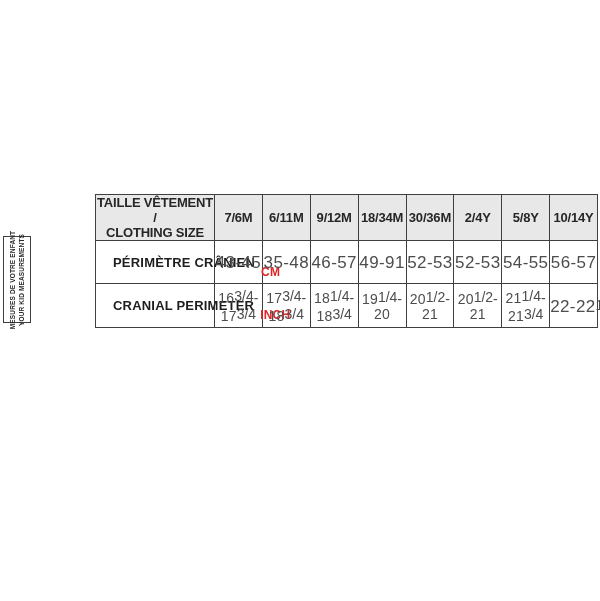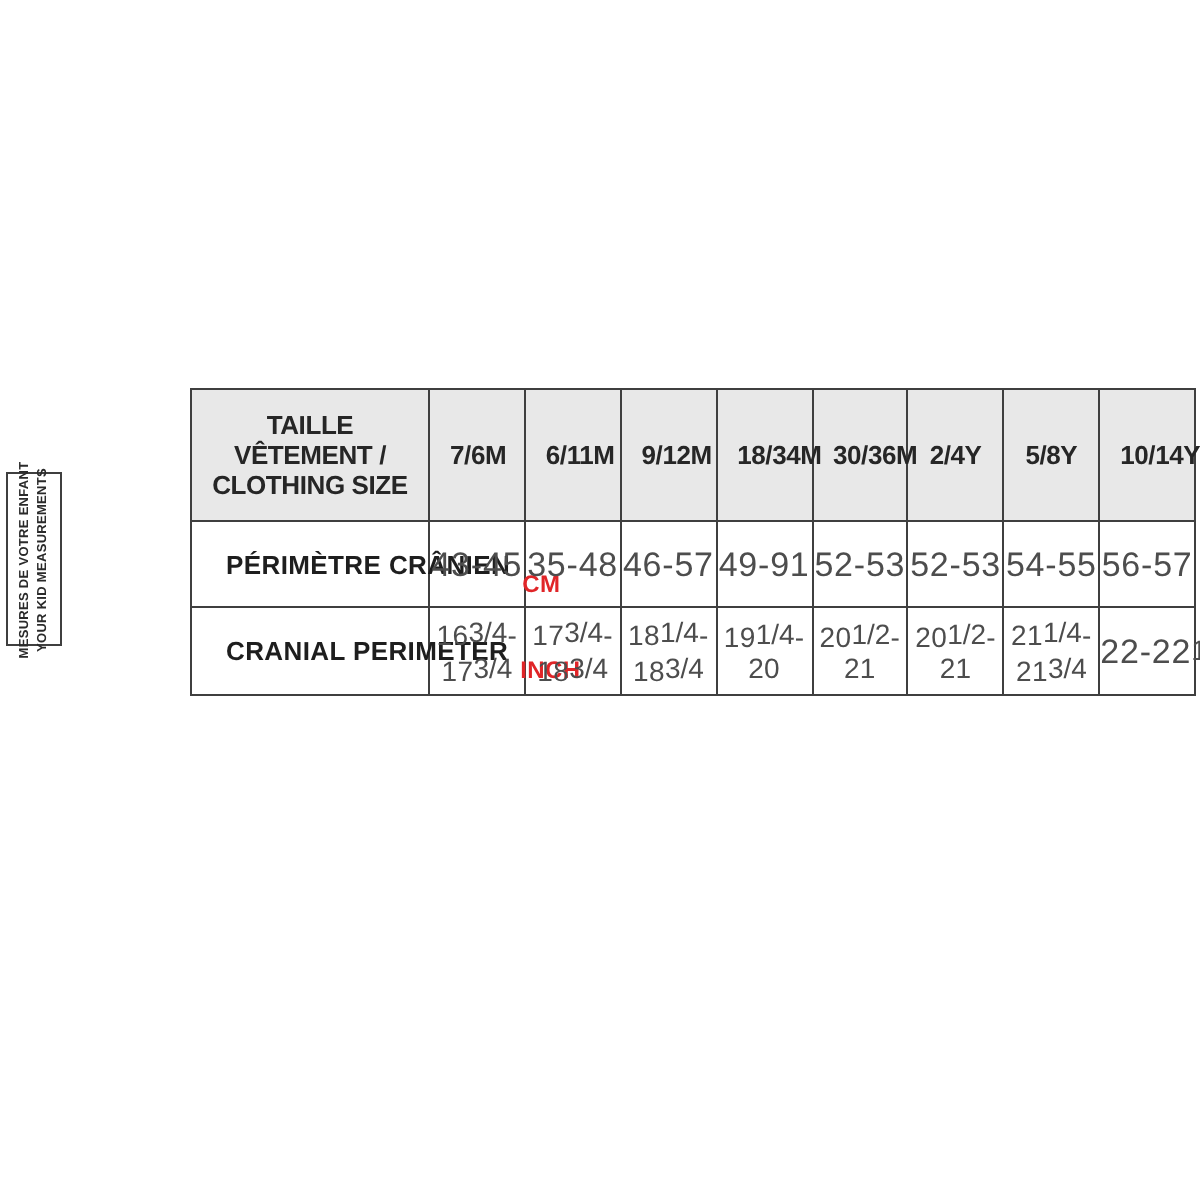--- a/index.html
+++ b/index.html
@@ -38,21 +38,21 @@
   }
   .size-chart th,.size-chart td{
     border:1px solid var(--border);
     vertical-align:middle;
   }
   .size-chart thead th{
     background:var(--header-bg);
     height:41px;
     font-size:13px;font-weight:700;color:#262626;
     text-align:center;letter-spacing:-0.2px;
-    padding:10px;
+    padding:0;
     margin-top:13px;
   }
   th.label-head{
     width:119px;text-align:left;padding-left:17px;line-height:15px;
     letter-spacing:0.2px;
   }
   .size-chart tbody tr:nth-child(1) td{height:43px;}
   .size-chart tbody tr:nth-child(2) td{height:44px;}
   td.label-cell{
     padding:0 10px 0 17px;background:#fff;

